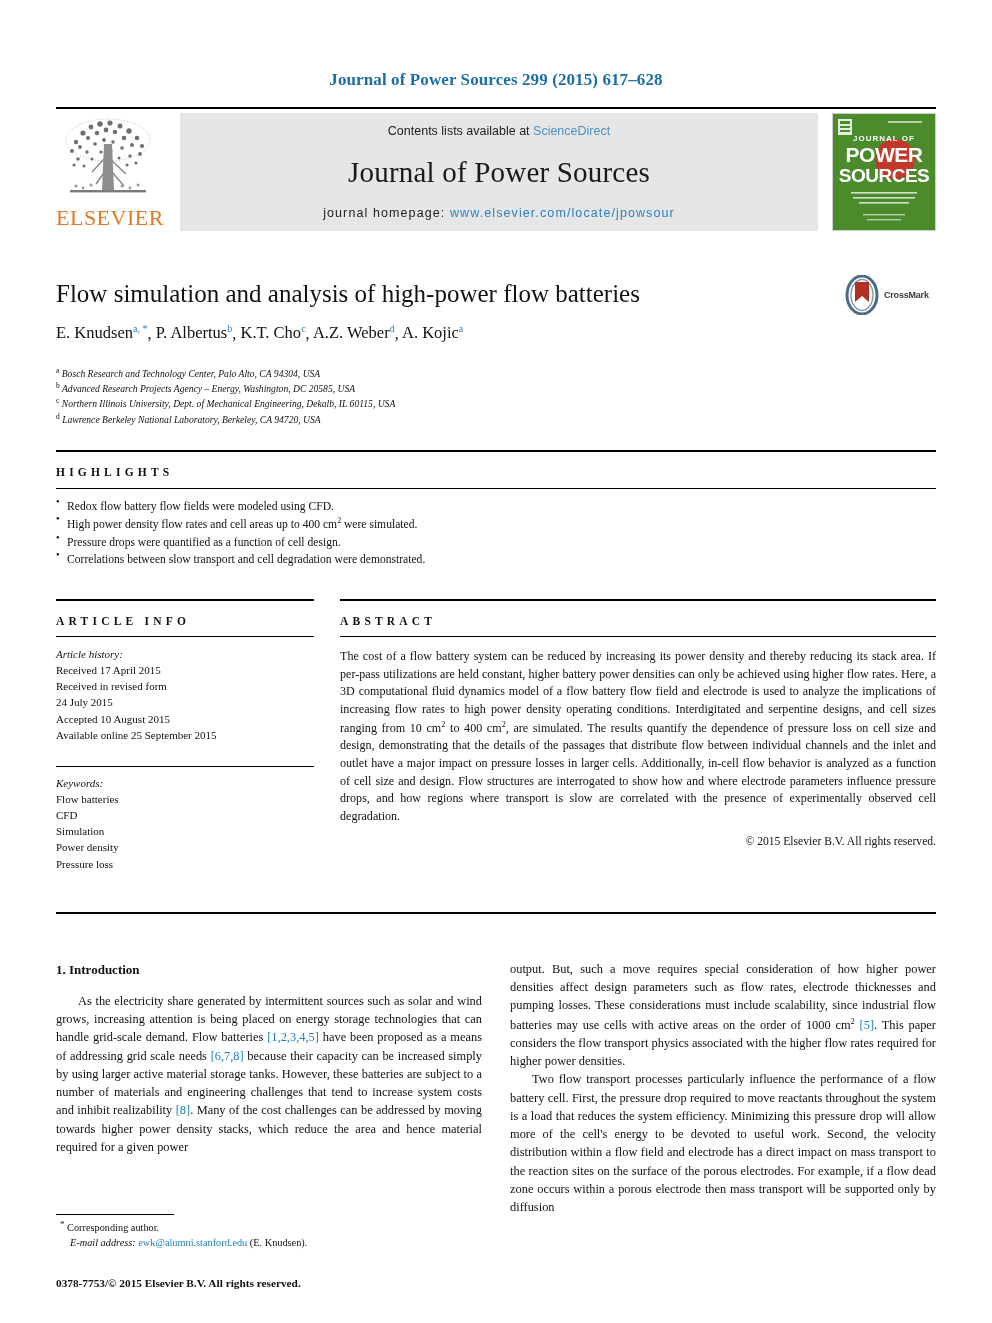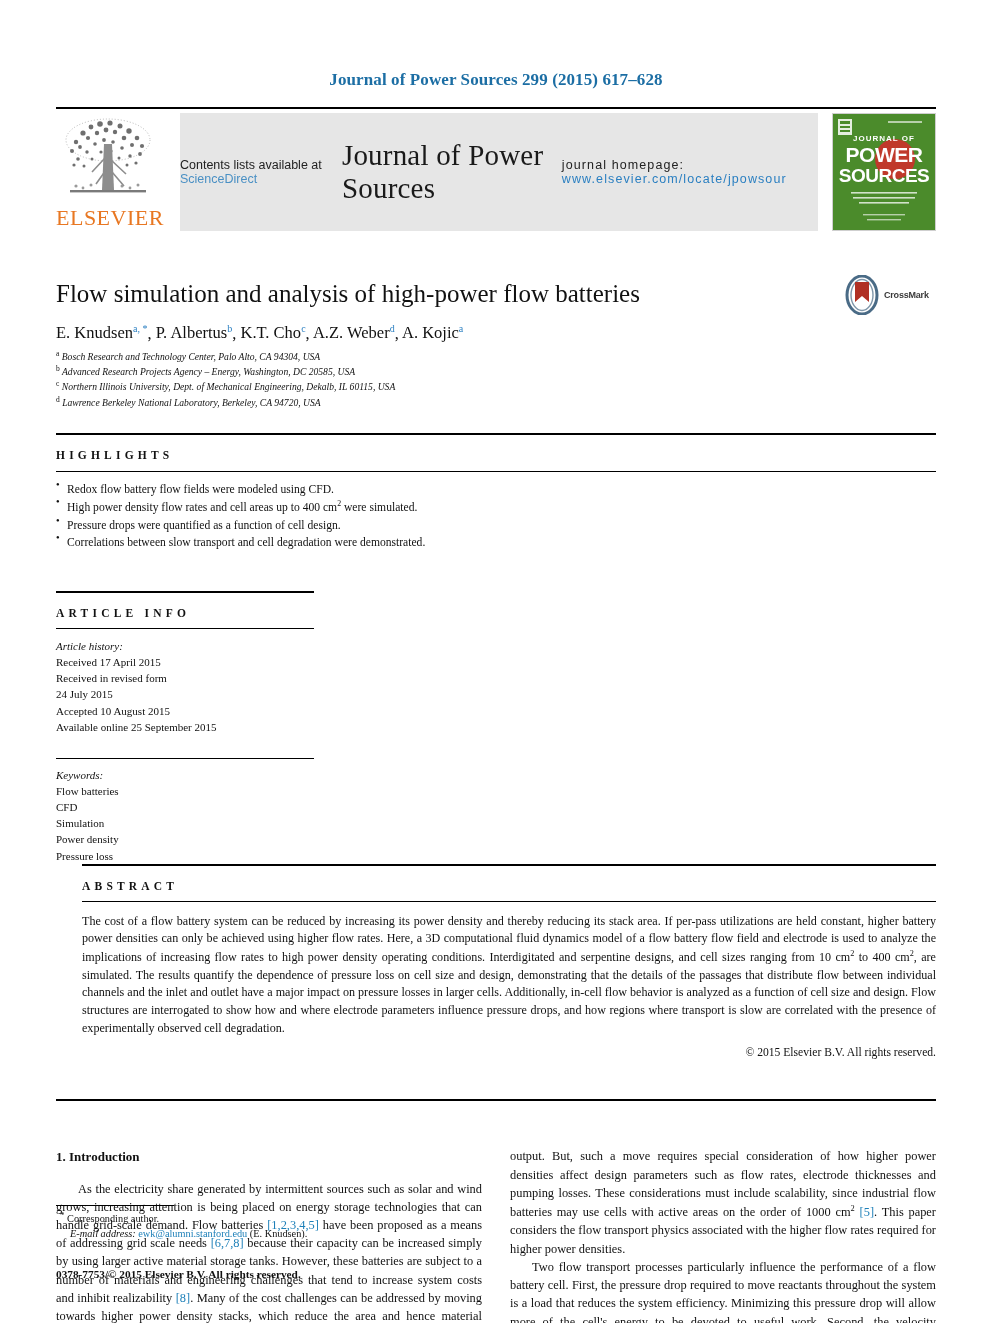--- a/index.html
+++ b/index.html
@@ -60,20 +60,21 @@
     font-size: 22px;
     letter-spacing: 0.5px;
     color: #E87722;
     line-height: 1;
     margin-top: 1px;
   }
   .banner-center {
     flex: 1 1 auto;
     background: #e6e6e6;
     display: flex;
+    flex-direction: column;
     align-items: center;
     justify-content: space-between;
     padding: 11px 0 11px 0;
     box-sizing: border-box;
   }
   .contents-line {
     font-family: "Liberation Sans", sans-serif;
     font-size: 12.5px;
     color: #222;
   }
@@ -118,21 +119,21 @@
     max-width: 770px;
   }
   .authors {
     font-family: Liberation Serif, serif;
     font-size: 16.5px;
     margin-top: 14px;
     color: #111;
   }
   .authors sup { font-size: 10px; color: #2a7fc1; vertical-align: super; }
   .affiliations {
-    margin-top: 6px;
+    margin-top: 23px;
     font-family: "Liberation Serif", serif;
     font-size: 9.6px;
     font-style: italic;
     line-height: 1.45;
     color: #111;
   }
   .affiliations sup { font-style: normal; font-size: 7.5px; vertical-align: super; }
   .crossmark {
     position: absolute;
     top: -6px;
@@ -179,22 +180,21 @@
     content: "\25CF";
     position: absolute;
     left: 0;
     top: -1px;
     font-size: 6px;
   }
 
   
   .info-abstract {
     display: flex;
-    margin-top: 39px;
-    flex-direction: column;
+    margin-top: 30px;
   }
   .info-col { width: 258px; flex: 0 0 258px; }
   .abstract-col { flex: 1 1 auto; margin-left: 26px; }
   .info-body {
     font-family: "Liberation Serif", serif;
     font-size: 11px;
     line-height: 1.47;
     color: #111;
     margin-top: 9px;
   }
@@ -239,21 +239,21 @@
   }
   .col p { margin: 0; text-indent: 22px; }
   .col p.first { text-indent: 22px; }
   .col p.cont { text-indent: 0; }
   .ref { color: #1c7fb8; }
 
   
   .footer-zone {
     position: absolute;
     left: 56px;
-    bottom: 43px;
+    bottom: 34px;
     width: 448px;
   }
   .footnote-rule {
     border-top: 1px solid #000;
     width: 118px;
     margin-bottom: 3px;
   }
   .footnote {
     font-family: "Liberation Serif", serif;
     font-size: 10.3px;

